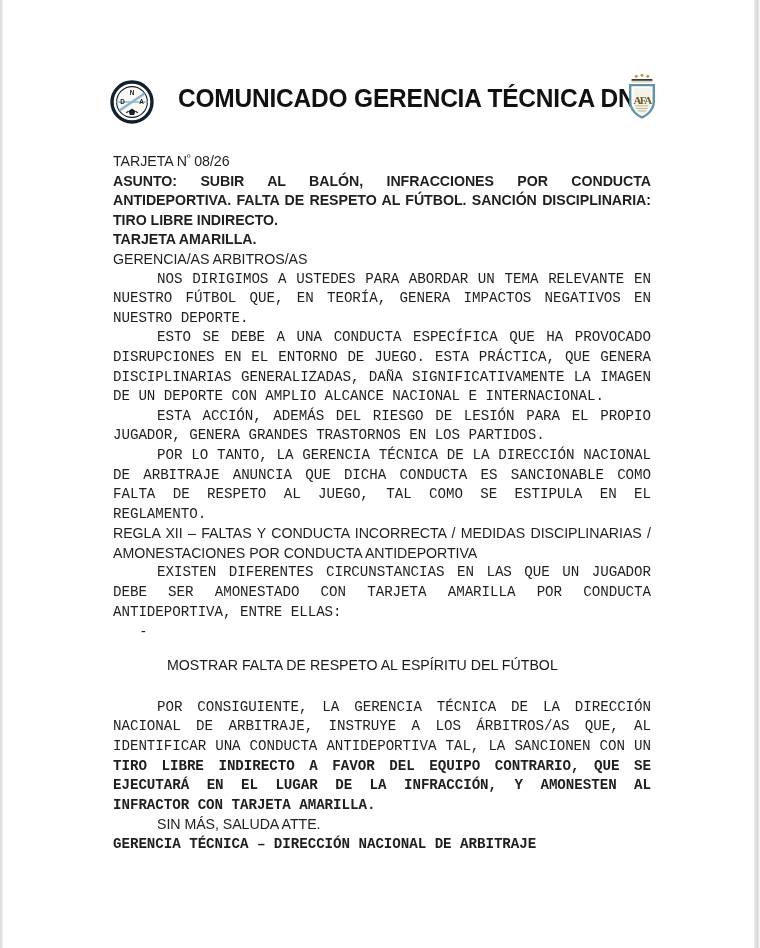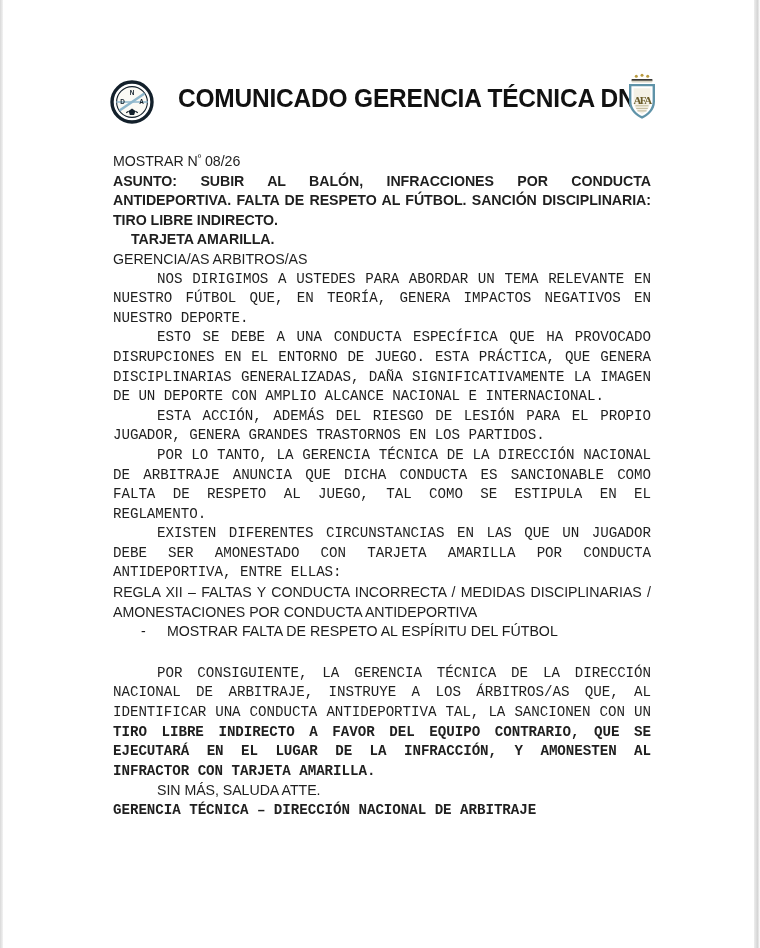--- a/index.html
+++ b/index.html
@@ -103,21 +103,21 @@
   .circular sup {
     font-size: 9.5px;
     vertical-align: 5px;
   }
   .subject {
     font-weight: bold;
     text-align: justify;
     margin-bottom: 25px;
     line-height: 19.5px;
   }
-  .subject span.last-line { display: block; margin-left: 18px; }
+  .subject span.last-line { display: block; }
   .greeting {
     margin-bottom: 20px;
     text-align: left;
   }
   .indented { text-indent: 44px; font-family: Liberation Mono, monospace; }
   .gap-sm { margin-bottom: 18px; }
   .gap-md { margin-bottom: 20px; }
   .gap-lg { margin-bottom: 22px; }
   .bold { font-weight: bold; }
   .bold-block {
@@ -134,21 +134,21 @@
     display: flex;
     margin: 0 0 22px 0;
     padding-left: 28px;
     font-size: 14.2px;
     line-height: 19.6px;
   }
   .bullet-dash {
     width: 26px;
     flex: none;
   }
-  .bullet-text { flex: 1 1 auto; }
+  .bullet-text { flex: 1 1 auto; margin-top: 34px; }
   .closing {
     text-indent: 44px;
     margin-bottom: 22px;
     text-align: left;
   }
   .signature {
     font-weight: bold;
     text-align: center;
     font-size: 14.6px;
     letter-spacing: -0.1px;
@@ -202,42 +202,42 @@
                    C14.1 39.9 9.6 35.8 9.6 29.5 Z" fill="#f4f1e6"></path>
 
           <text x="18" y="31.5" font-family="Liberation Serif, serif" font-size="11" font-weight="bold" fill="#6a5c2a" text-anchor="middle" letter-spacing="-1.6">AFA</text>
           <path d="M11.5 33.8 h13 M12.2 36.4 h11.6 M13.4 38.9 h9.2" stroke="#8a7a44" stroke-width="0.9" fill="none" opacity="0.55"></path>
         </svg>
       </span>
     </div>
 
     <div class="body-wrap">
 
-      <p class="para circular"><span>MOSTRAR N</span><sup>º</sup><span> 08/26</span></p>
+      <p class="para circular"><span>TARJETA N</span><sup>º</sup><span> 08/26</span></p>
 
       <p class="para subject">
         <span>ASUNTO: SUBIR AL BALÓN, INFRACCIONES POR CONDUCTA ANTIDEPORTIVA.</span>
         <span>FALTA DE RESPETO AL FÚTBOL. SANCIÓN DISCIPLINARIA: TIRO LIBRE INDIRECTO.</span>
         <span class="last-line">TARJETA AMARILLA.</span>
       </p>
 
       <p class="para greeting">GERENCIA/AS ARBITROS/AS</p>
 
       <p class="para indented gap-md">NOS DIRIGIMOS A USTEDES PARA ABORDAR UN TEMA RELEVANTE EN NUESTRO FÚTBOL QUE, EN TEORÍA, GENERA IMPACTOS NEGATIVOS EN NUESTRO DEPORTE.</p>
 
       <p class="para indented gap-sm">ESTO SE DEBE A UNA CONDUCTA ESPECÍFICA QUE HA PROVOCADO DISRUPCIONES EN EL ENTORNO DE JUEGO. ESTA PRÁCTICA, QUE GENERA DISCIPLINARIAS GENERALIZADAS, DAÑA SIGNIFICATIVAMENTE LA IMAGEN DE UN DEPORTE CON AMPLIO ALCANCE NACIONAL E INTERNACIONAL.</p>
 
 
       <p class="para indented gap-md">ESTA ACCIÓN, ADEMÁS DEL RIESGO DE LESIÓN PARA EL PROPIO JUGADOR, GENERA GRANDES TRASTORNOS EN LOS PARTIDOS.</p>
 
       <p class="para indented gap-md">POR LO TANTO, LA GERENCIA TÉCNICA DE LA DIRECCIÓN NACIONAL DE ARBITRAJE ANUNCIA QUE DICHA CONDUCTA ES SANCIONABLE COMO FALTA DE RESPETO AL JUEGO, TAL COMO SE ESTIPULA EN EL REGLAMENTO.</p>
 
+      <p class="para rule-ref">REGLA XII – FALTAS Y CONDUCTA INCORRECTA / MEDIDAS DISCIPLINARIAS / AMONESTACIONES POR CONDUCTA ANTIDEPORTIVA</p>
+
       <p class="para indented gap-md">EXISTEN DIFERENTES CIRCUNSTANCIAS EN LAS QUE UN JUGADOR DEBE SER AMONESTADO CON TARJETA AMARILLA POR CONDUCTA ANTIDEPORTIVA, ENTRE ELLAS:</p>
-
-      <p class="para rule-ref">REGLA XII – FALTAS Y CONDUCTA INCORRECTA / MEDIDAS DISCIPLINARIAS / AMONESTACIONES POR CONDUCTA ANTIDEPORTIVA</p>
 
       <div class="bullet-row">
         <span class="bullet-dash">-</span>
         <span class="bullet-text">MOSTRAR FALTA DE RESPETO AL ESPÍRITU DEL FÚTBOL</span>
       </div>
 
       <p class="para indented gap-lg"><span>POR CONSIGUIENTE, LA GERENCIA TÉCNICA DE LA DIRECCIÓN NACIONAL DE ARBITRAJE, INSTRUYE A LOS ÁRBITROS/AS QUE, AL IDENTIFICAR UNA CONDUCTA ANTIDEPORTIVA TAL, LA SANCIONEN CON UN </span><span class="bold">TIRO LIBRE INDIRECTO A FAVOR DEL EQUIPO CONTRARIO, QUE SE EJECUTARÁ EN EL LUGAR DE LA INFRACCIÓN, Y AMONESTEN AL INFRACTOR CON TARJETA AMARILLA.</span></p>
 
       <p class="para closing">SIN MÁS, SALUDA ATTE.</p>
 

